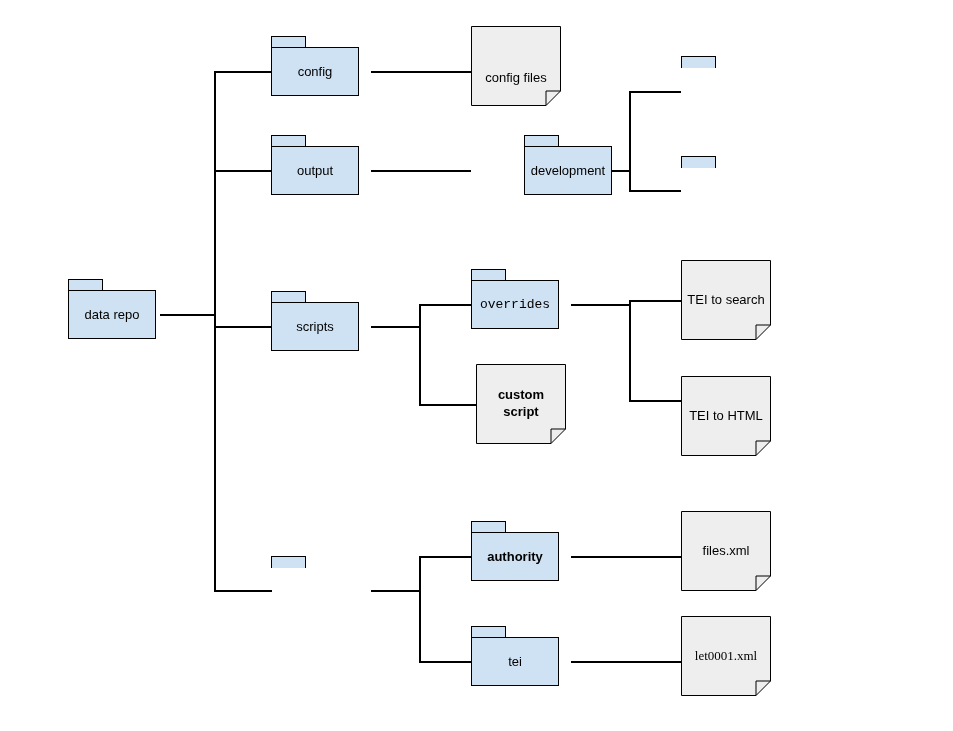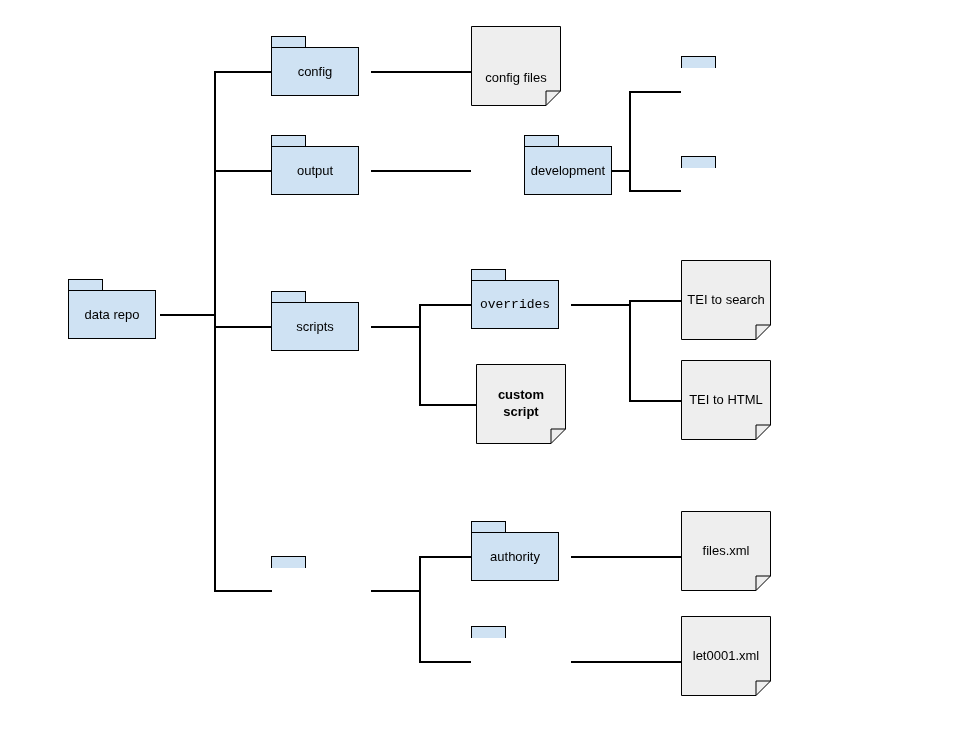--- a/index.html
+++ b/index.html
@@ -139,26 +139,27 @@
         <div class="tab"></div>
       </div>
       <div class="folder" style="left: 498px; top: 135px; margin-left: 26px;">
         <div class="tab"></div>
         <div class="body">development</div>
       </div>
       <div class="folder" style="left: 471px; top: 269px; font-family: Liberation Mono, monospace;">
         <div class="tab"></div>
         <div class="body">overrides</div>
       </div>
-      <div class="folder" style="left: 471px; top: 521px;">
+      <div class="folder" style="left: 471px; top: 521px; font-weight: bold;">
         <div class="tab"></div>
         <div class="body">authority</div>
       </div>
       <div class="folder" style="left: 471px; top: 626px;">
         <div class="tab"></div>
+        <div class="body">tei</div>
       </div>
       <div class="folder" style="left: 681px; top: 56px;">
         <div class="tab"></div>
       </div>
       <div class="folder" style="left: 681px; top: 156px;">
         <div class="tab"></div>
       </div>
       <div class="file" style="left: 471px; top: 26px;">
 <svg viewBox="0 0 90 80" preserveAspectRatio="none">
   <path d="M0.5 0.5 H89.5 V65 L75 79.5 H0.5 Z" fill="#eeeeee" stroke="#000" stroke-width="1"></path>
@@ -173,35 +174,35 @@
 </svg>
         <div class="label">custom script</div>
       </div>
       <div class="file" style="left: 681px; top: 260px;">
 <svg viewBox="0 0 90 80" preserveAspectRatio="none">
   <path d="M0.5 0.5 H89.5 V65 L75 79.5 H0.5 Z" fill="#eeeeee" stroke="#000" stroke-width="1"></path>
   <path d="M75 79.5 L75 65 L89.5 65" fill="none" stroke="#000" stroke-width="1"></path>
 </svg>
         <div class="label">TEI to search</div>
       </div>
-      <div class="file" style="left: 681px; top: 360px; border-radius: 6px;">
+      <div class="file" style="left: 681px; top: 376px; border-radius: 6px;">
 <svg viewBox="0 0 90 80" preserveAspectRatio="none">
   <path d="M0.5 0.5 H89.5 V65 L75 79.5 H0.5 Z" fill="#eeeeee" stroke="#000" stroke-width="1"></path>
   <path d="M75 79.5 L75 65 L89.5 65" fill="none" stroke="#000" stroke-width="1"></path>
 </svg>
         <div class="label">TEI to HTML</div>
       </div>
       <div class="file" style="left: 681px; top: 511px;">
 <svg viewBox="0 0 90 80" preserveAspectRatio="none">
   <path d="M0.5 0.5 H89.5 V65 L75 79.5 H0.5 Z" fill="#eeeeee" stroke="#000" stroke-width="1"></path>
   <path d="M75 79.5 L75 65 L89.5 65" fill="none" stroke="#000" stroke-width="1"></path>
 </svg>
         <div class="label" style="white-space:nowrap;">files.xml</div>
       </div>
       <div class="file" style="left: 681px; top: 616px;">
 <svg viewBox="0 0 90 80" preserveAspectRatio="none">
   <path d="M0.5 0.5 H89.5 V65 L75 79.5 H0.5 Z" fill="#eeeeee" stroke="#000" stroke-width="1"></path>
   <path d="M75 79.5 L75 65 L89.5 65" fill="none" stroke="#000" stroke-width="1"></path>
 </svg>
-        <div class="label" style="white-space:nowrap;">let0001.xml</div>
+        <div class="label" style="white-space:nowrap;font-family:Liberation Serif, serif;">let0001.xml</div>
       </div>
     </div>
 </div>
 
 </body></html>

